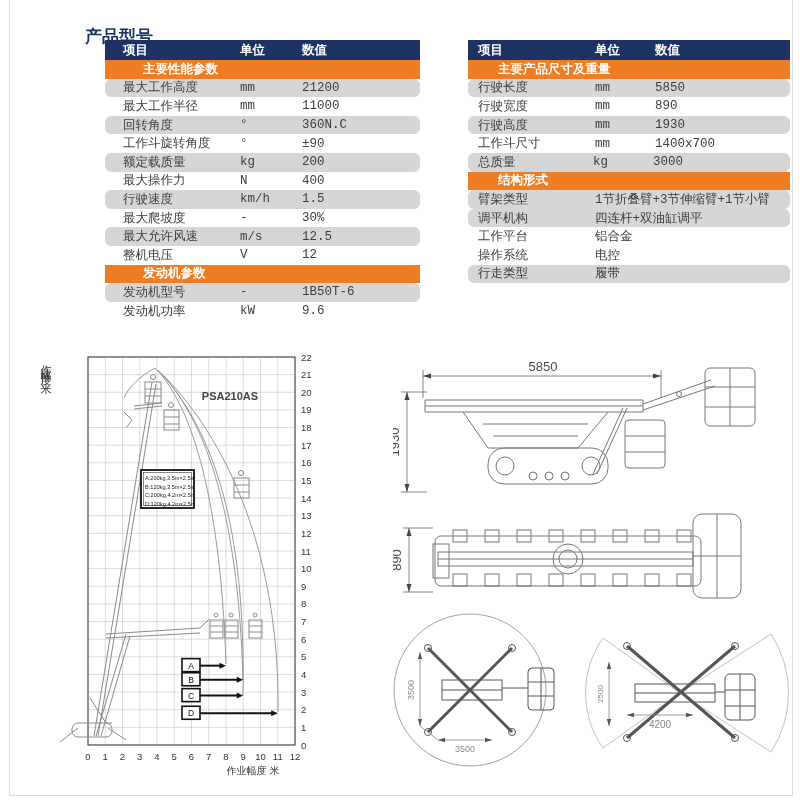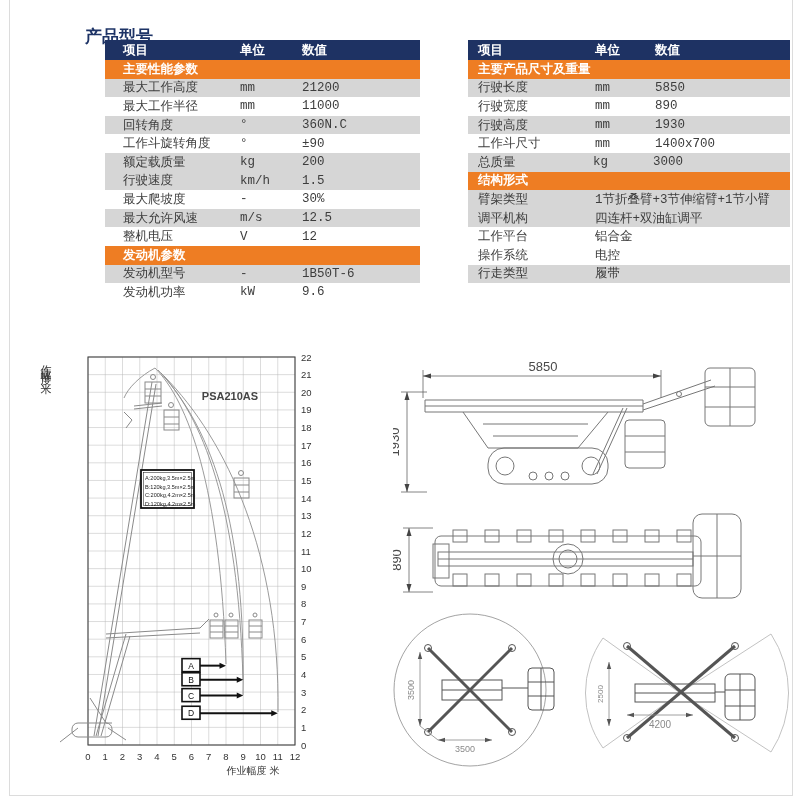--- a/index.html
+++ b/index.html
@@ -6,22 +6,22 @@
   body{width:800px;height:803px;position:relative;background:#ffffff;
        font-family:"Liberation Sans",sans-serif;color:#3d3d3d;overflow:hidden;}
   .frame{position:absolute;left:9px;top:0;width:782px;height:795px;
          border-left:1px solid #dcdcdc;border-right:1px solid #dcdcdc;border-bottom:1px solid #dcdcdc;}
   .page-title{position:absolute;left:85px;top:12px;font-size:17px;font-weight:bold;color:#1d3366;margin-top:13px;}
   .spec-table{position:absolute;top:40px;font-size:12.5px;}
   .spec-table.left{left:65px;width:355px;}
   .spec-table.right{left:428px;width:362px;}
   .t-row{display:flex;align-items:center;height:18.6px;background:#fff;margin-left:40px;}
   .t-row.head{height:20px;background:#1e3263;color:#fff;font-weight:bold;}
-  .t-row.section{background:#ee7d23;color:#fff;font-weight:bold;}
-  .t-row.alt{background:#d6d6d6;}
+  .t-row.section{background:#ee7d23;color:#fff;font-weight:bold;padding-left:20px;}
+  .t-row.alt{background:#d6d6d6;border-radius:6px;}
   .c-label{flex:0 0 auto;padding-left:18px;box-sizing:border-box;}
   .right .c-label{padding-left:10px;}
   .c-unit{flex:0 0 auto;font-family:Liberation Mono, monospace;}
   .c-value{flex:1 1 auto;font-family:Liberation Mono, monospace;}
   .chart-wrap{position:absolute;left:28px;top:346px;width:312px;height:440px;}
   .y-axis-label{position:absolute;left:10px;top:10px;writing-mode:vertical-rl;
                 font-size:11px;letter-spacing:3px;color:#333;}
   svg text{font-family:"Liberation Sans",sans-serif;}
   .diagram{position:absolute;}
   .dim-num{fill:#4a4a4a;}
@@ -60,20 +60,25 @@
     </div>
     <div class="t-row">
       <span class="c-label" style="width:135px">工作斗旋转角度</span>
       <span class="c-unit" style="width:62px">°</span>
       <span class="c-value">±90</span>
     </div>
     <div class="t-row alt">
       <span class="c-label" style="width:135px">额定载质量</span>
       <span class="c-unit" style="width:62px">kg</span>
       <span class="c-value">200</span>
+    </div>
+    <div class="t-row">
+      <span class="c-label" style="width:135px">最大操作力</span>
+      <span class="c-unit" style="width:62px">N</span>
+      <span class="c-value">400</span>
     </div>
     <div class="t-row alt">
       <span class="c-label" style="width:135px">行驶速度</span>
       <span class="c-unit" style="width:62px">km/h</span>
       <span class="c-value">1.5</span>
     </div>
     <div class="t-row">
       <span class="c-label" style="width:135px">最大爬坡度</span>
       <span class="c-unit" style="width:62px">-</span>
       <span class="c-value">30%</span>

